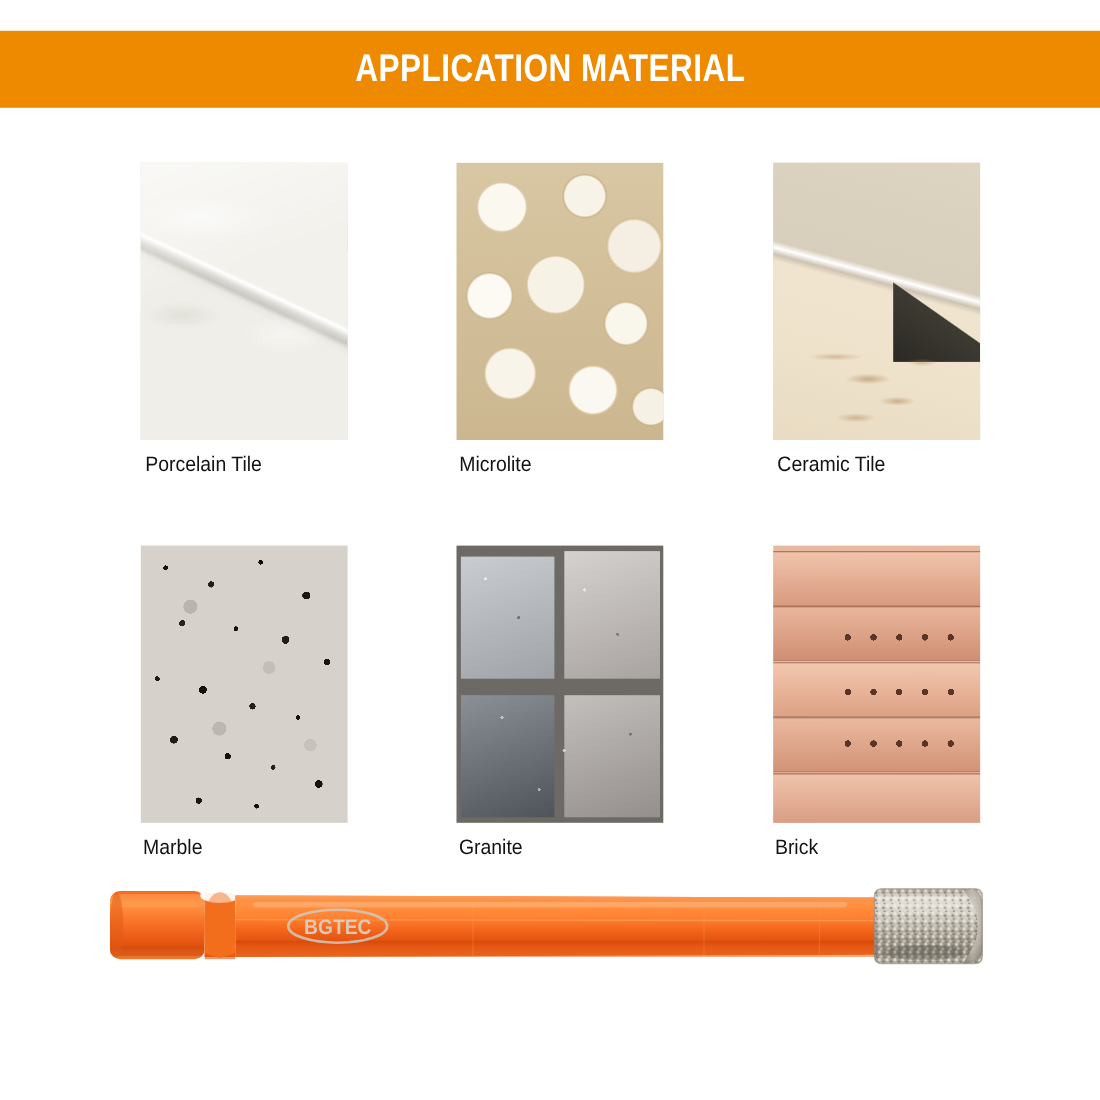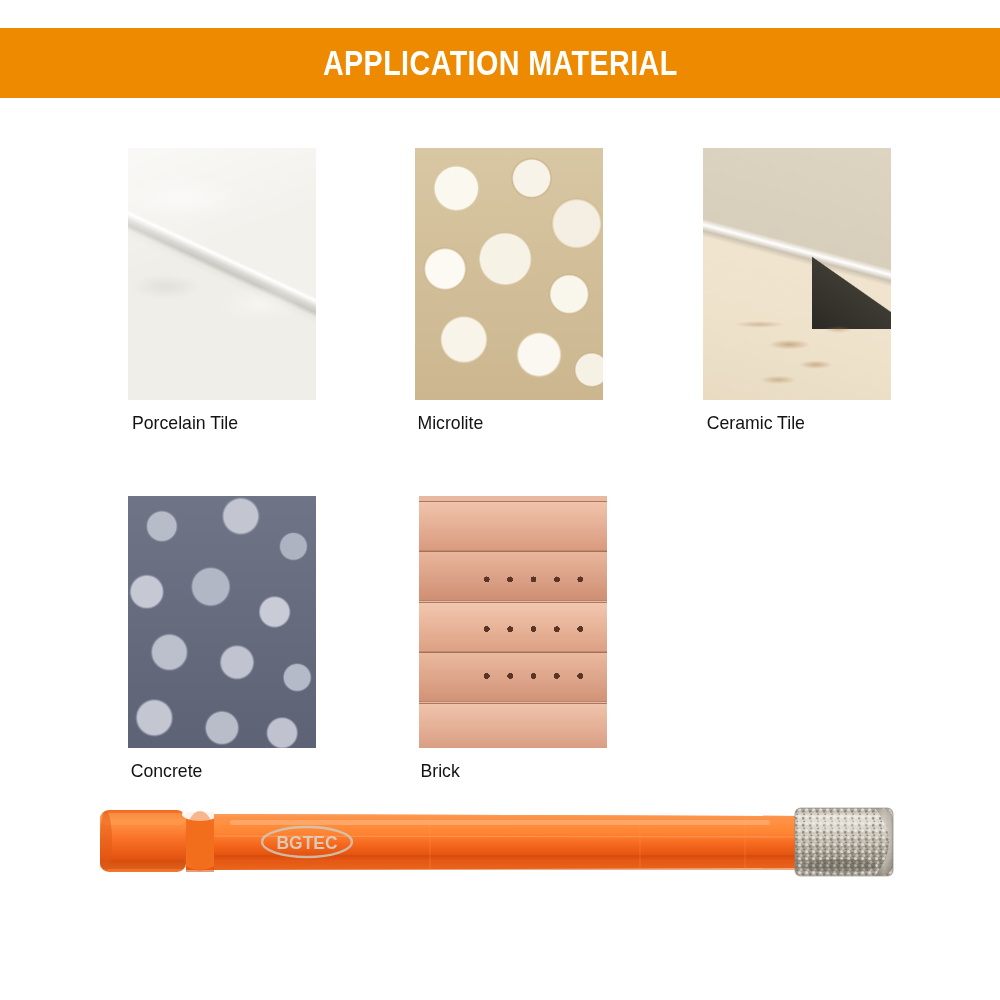--- a/index.html
+++ b/index.html
@@ -314,26 +314,36 @@
     <div class="material-card">
       <div class="material-photo tex-ceramic"></div>
       <div class="material-label">Ceramic Tile</div>
     </div>
 
 
   </div>
 
   <div class="grid-row">
 
-
-
-    <div class="material-card">
-      <div class="material-photo tex-concrete"></div>
-      <div class="material-label">Concrete</div>
-    </div>
+    <div class="material-card">
+      <div class="material-photo tex-marble"></div>
+      <div class="material-label">Marble</div>
+    </div>
+
+    <div class="material-card">
+      <div class="material-photo tex-granite">
+        <div class="cobble c1"></div>
+        <div class="cobble c2"></div>
+        <div class="cobble c3"></div>
+        <div class="cobble c4"></div>
+        <div class="speck"></div>
+      </div>
+      <div class="material-label">Granite</div>
+    </div>
+
 
     <div class="material-card">
       <div class="material-photo tex-brick">
         <div class="brick-row br0"></div>
         <div class="brick-row br1"></div>
         <div class="brick-row br2"></div>
         <div class="brick-row br3"></div>
         <div class="brick-row br4"></div>
         <div class="holes"></div>
       </div>

